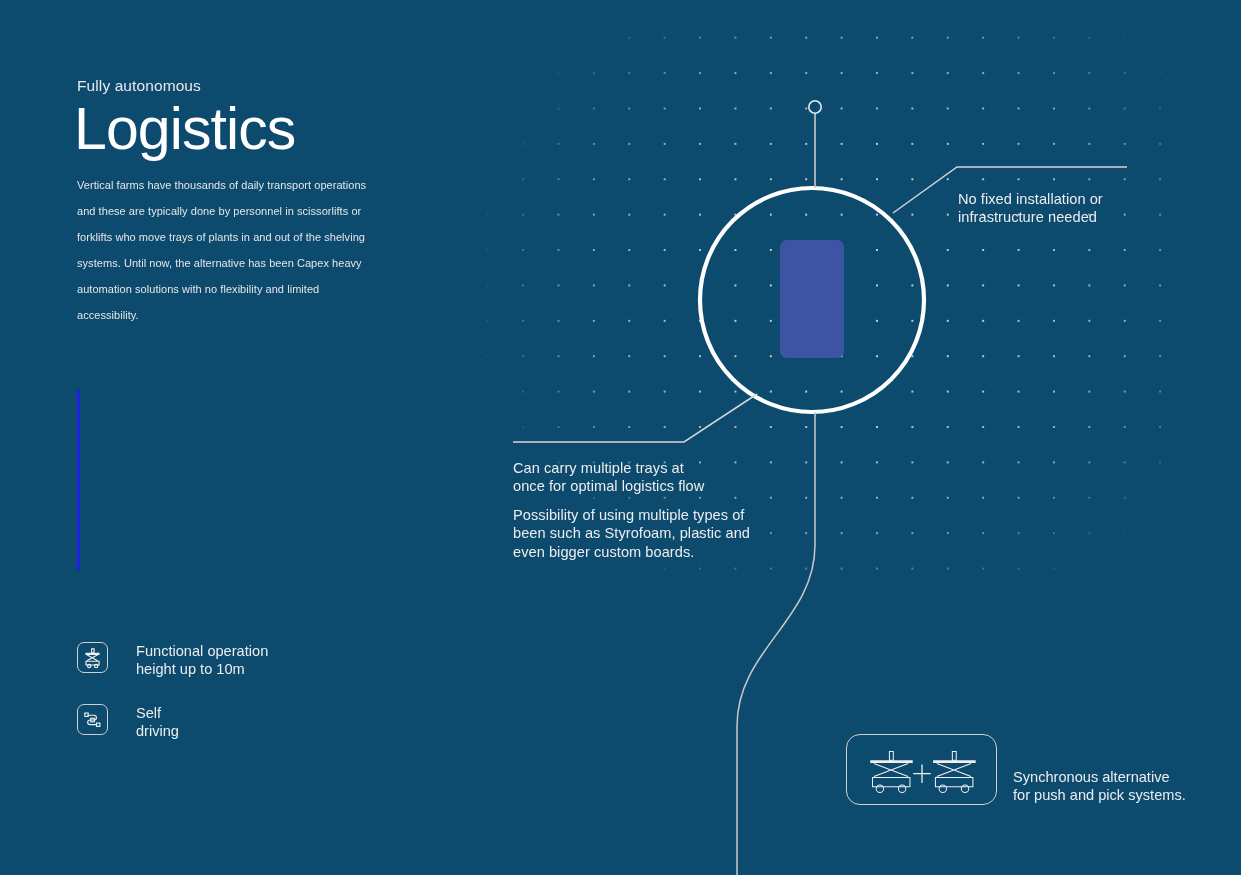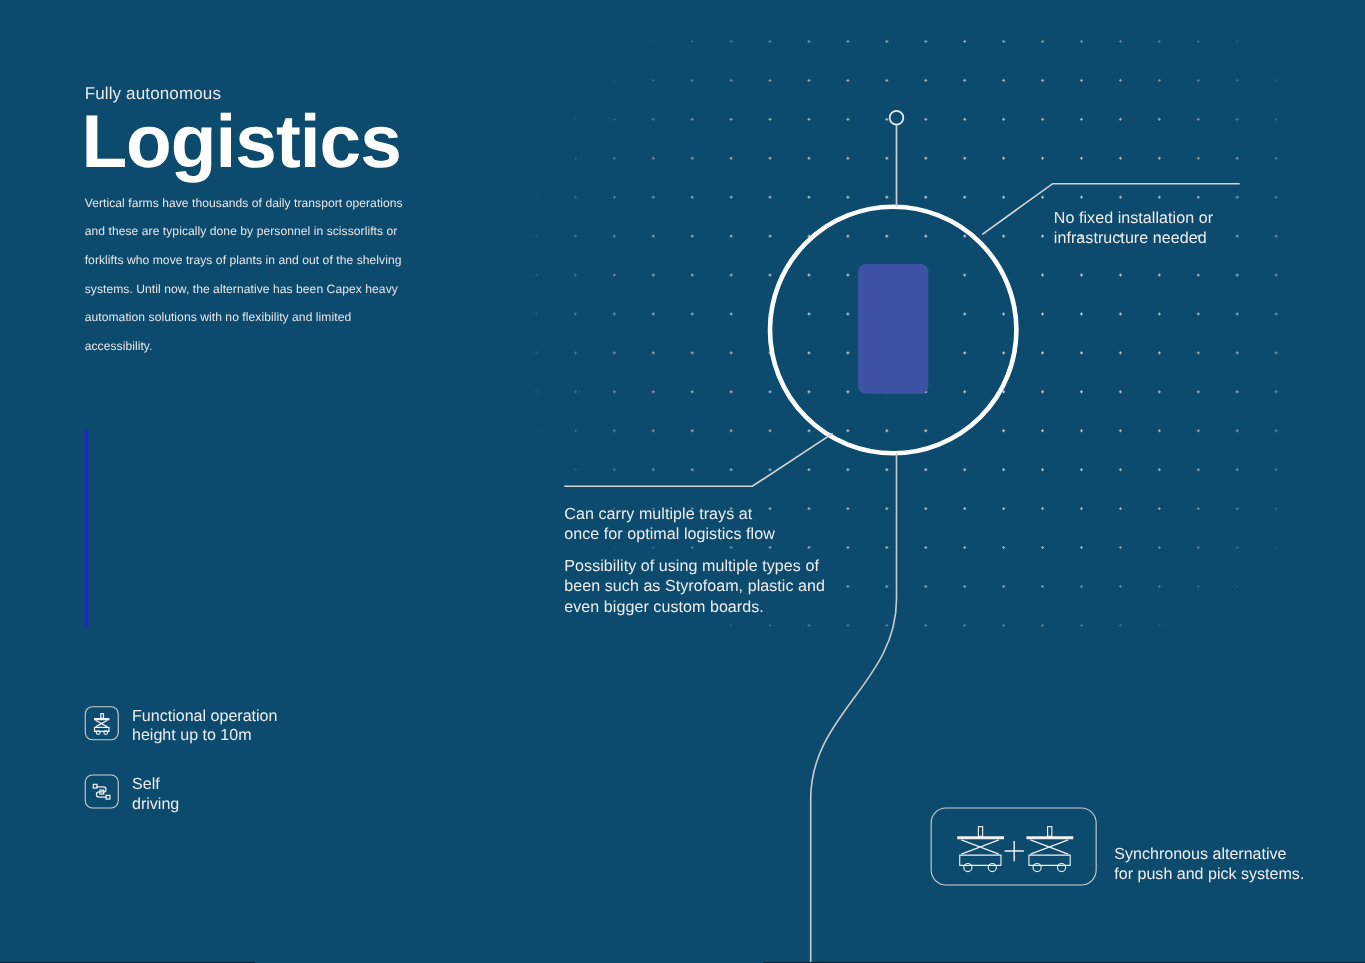--- a/index.html
+++ b/index.html
@@ -50,23 +50,23 @@
     font-size: 15.5px;
     line-height: 20px;
     color: #e9e9e9;
     letter-spacing: 0.1px;
   }
 
   .headline {
     position: absolute;
     left: 74px;
     top: 100px;
-    font-size: 68px;
+    font-size: 59px;
     line-height: 58px;
-    font-weight: bold;
+    font-weight: normal;
     letter-spacing: -0.9px;
     color: #ffffff;
   }
 
   .body-copy {
     position: absolute;
     left: 77px;
     top: 172px;
     width: 300px;
     font-size: 11px;
@@ -90,21 +90,21 @@
     position: absolute;
     left: 77px;
     top: 642px;
     width: 330px;
   }
 
   .feature-row {
     position: relative;
     display: flex;
     align-items: flex-start;
-    gap: 12px;
+    gap: 28px;
     height: 62px;
   }
 
   .feature-icon {
     width: 31px;
     height: 31px;
     flex: 0 0 31px;
     border: 1px solid #cfcfcf;
     border-radius: 7px;
     position: relative;

